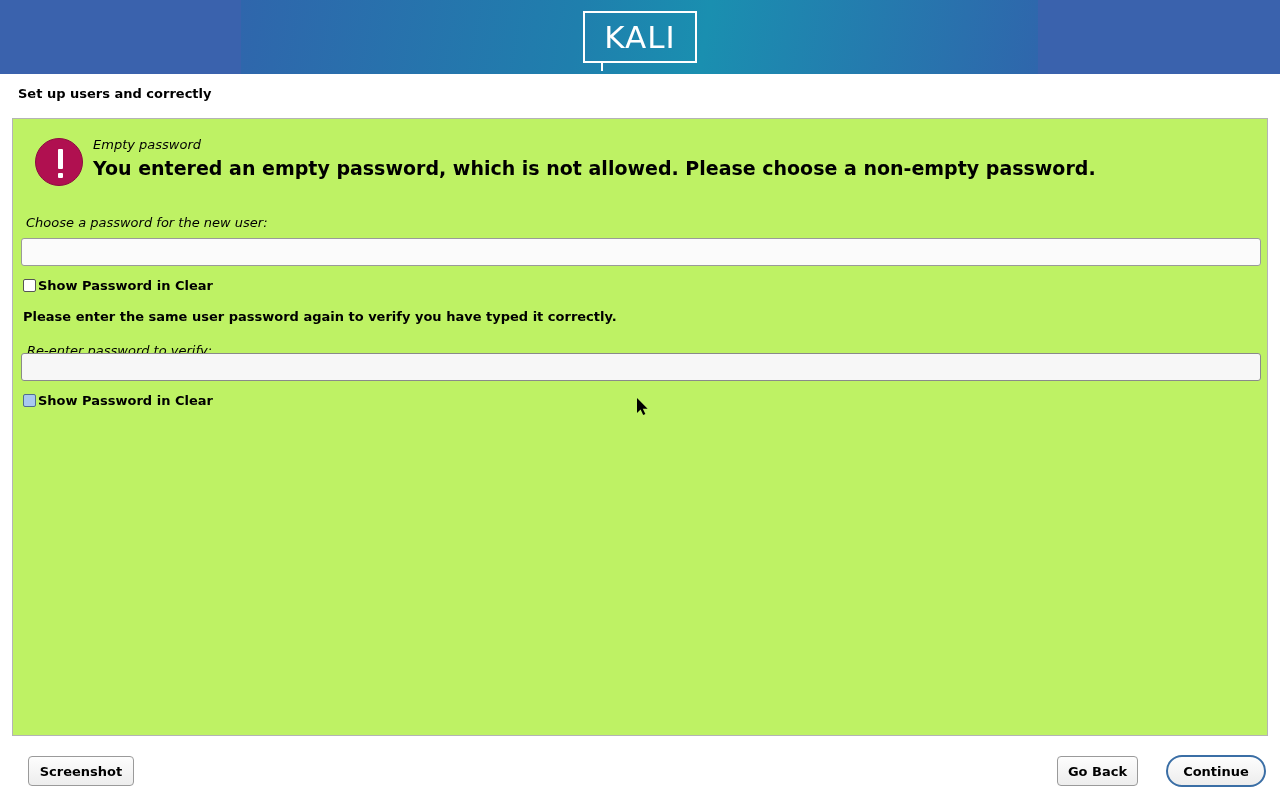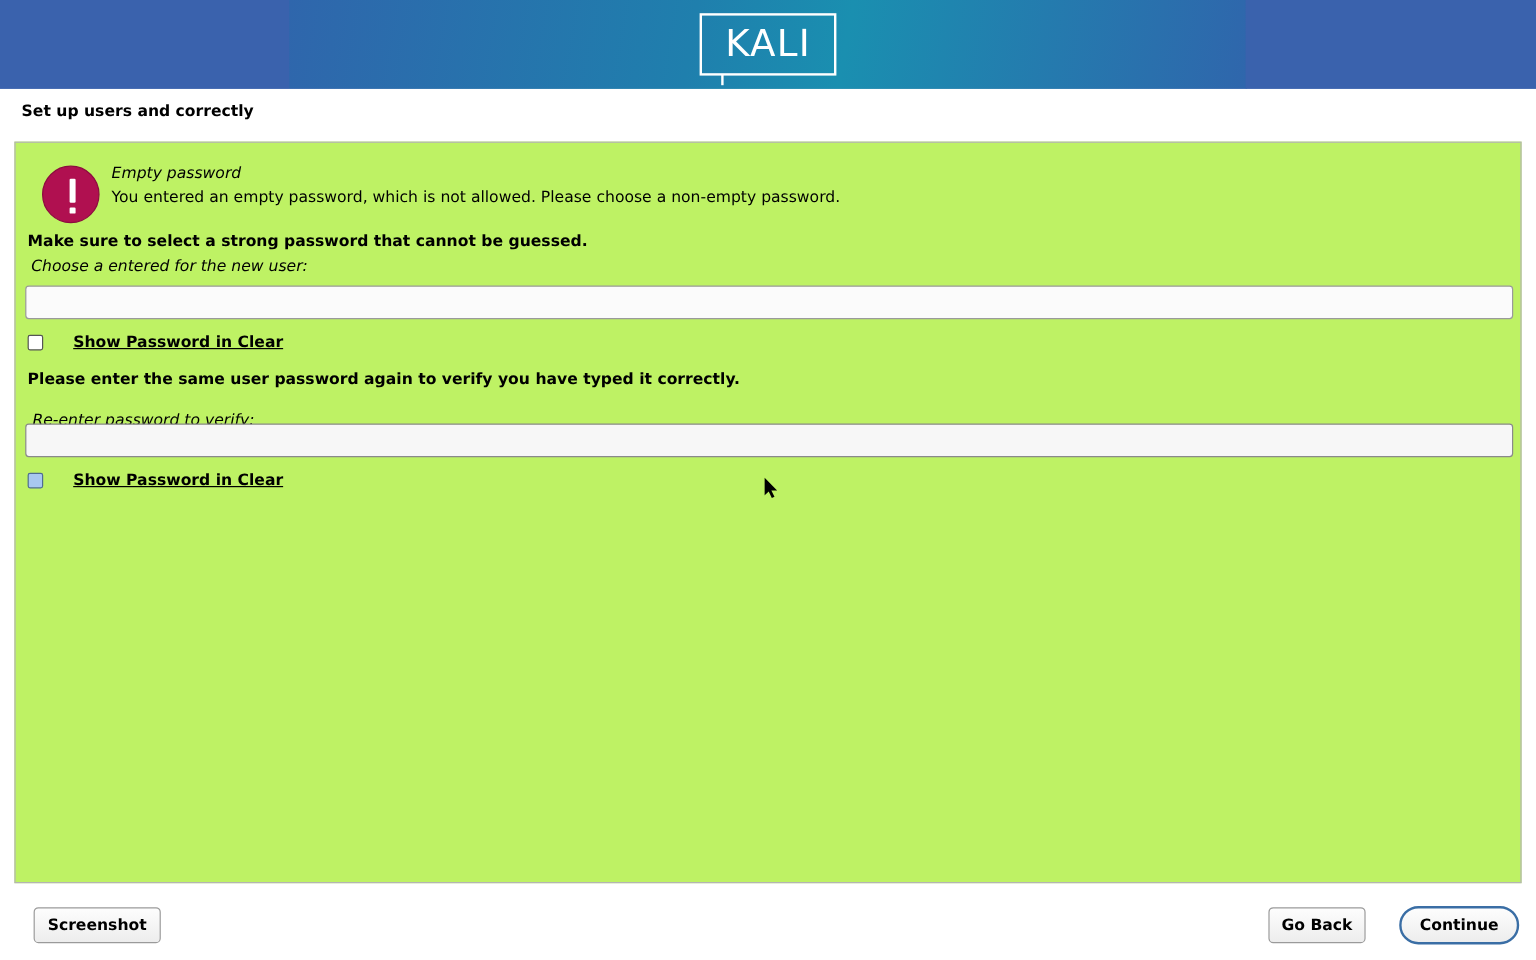--- a/index.html
+++ b/index.html
@@ -129,22 +129,22 @@
     position: absolute;
     left: 68px;
     top: 8px;
     font-style: italic;
     font-size: 13px;
   }
   .error-text {
     position: absolute;
     left: 68px;
     top: 28px;
-    font-weight: normal;
-    font-size: 13px;
+    font-weight: bold;
+    font-size: 19px;
   }
 
   
   .strong-note {
     position: absolute;
     left: 10px;
     top: 75px;
     font-weight: bold;
     font-size: 13px;
   }
@@ -192,24 +192,23 @@
     background: #ffffff;
     border-radius: 2px;
     display: inline-block;
     flex: 0 0 auto;
   }
   .checkbox.focused {
     background: #a8c8ef;
     border: 1px solid #4f6d93;
   }
   .check-label {
-    margin-left: 25px;
-    font-weight: bold;
-    font-size: 13px;
-    text-decoration: underline;
+    margin-left: 2px;
+    font-weight: bold;
+    font-size: 13px;
   }
   .verify-note {
     position: absolute;
     left: 10px;
     top: 190px;
     font-weight: bold;
     font-size: 13px;
   }
   .label-italic-2 {
     position: absolute;
@@ -281,23 +280,22 @@
 <div class="page-title">Set up users and correctly</div>
 
 <div class="panel">
 
   <div class="error-row">
     <div class="error-icon"></div>
     <div class="error-title">Empty password</div>
     <div class="error-text">You entered an empty password, which is not allowed. Please choose a non-empty password.</div>
   </div>
 
-  <div class="strong-note">Make sure to select a strong password that cannot be guessed.</div>
-
-  <div class="label-italic-1">Choose a entered for the new user:</div>
+
+  <div class="label-italic-1">Choose a password for the new user:</div>
   <input class="pw-input-1" type="password" value="" style="">
 
   <div class="check-row-1">
     <span class="checkbox"></span>
     <span class="check-label">Show Password in Clear</span>
   </div>
 
   <div class="verify-note">Please enter the same user password again to verify you have typed it correctly.</div>
 
   <div class="label-italic-2">Re-enter password to verify:</div>

